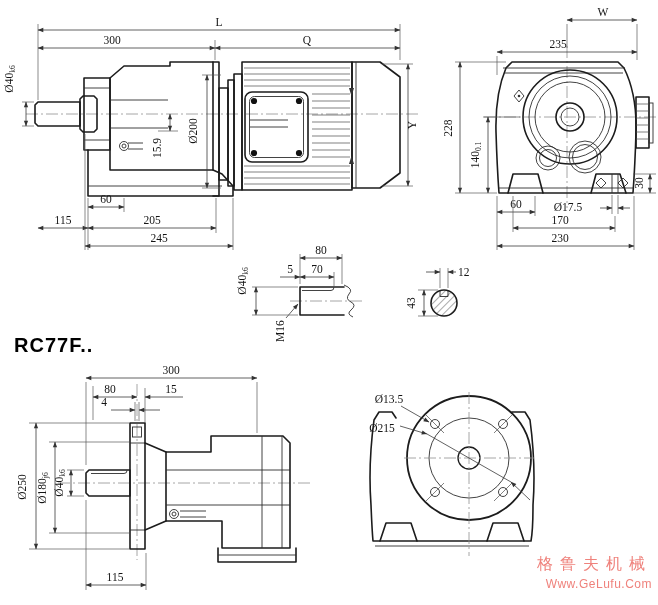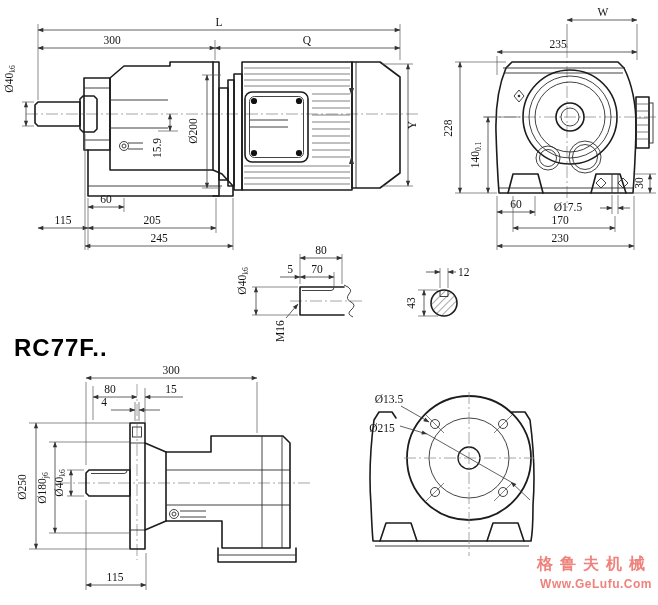--- a/index.html
+++ b/index.html
@@ -7,24 +7,24 @@
         font-family:"Liberation Sans",sans-serif}
   svg{position:absolute;left:0;top:0}
   svg text{font-family:"Liberation Serif",serif;font-size:11.5px;fill:#141414}
   .sub{font-size:7.5px}
   .obj{fill:none;stroke:#1c1c1c;stroke-width:1.6;stroke-linejoin:round;stroke-linecap:round}
   .o2{fill:none;stroke:#2e2e2e;stroke-width:.9}
   .rib{stroke:#4a4a4a;stroke-width:.7}
   .dim{stroke:#3a3a3a;stroke-width:.8;fill:none}
   .ext{stroke:#5a5a5a;stroke-width:.7;fill:none}
   .cl{stroke:#8f8f8f;stroke-width:.8;stroke-dasharray:12 3 2 3;fill:none}
-  #model-title{position:absolute;left:14px;top:334px;font-size:24px;font-weight:bold;
+  #model-title{position:absolute;left:14px;top:334px;font-size:20px;font-weight:bold;
         letter-spacing:1px;color:#000}
   #watermark{position:absolute;right:6px;top:554px;text-align:right;line-height:20px;
-        color:#ef827c;font-weight:bold}
+        color:#ef827c;font-weight:normal}
   #watermark .wm-cn{font-size:16px;letter-spacing:7px;font-family:"Liberation Serif",serif}
   #watermark .wm-url{font-size:12px;letter-spacing:.5px}
 </style>
 </head>
 <body>
 
 <div id="page">
 <svg width="658" height="605" viewBox="0 0 658 605">
   <defs>
     <marker id="arr" viewBox="0 0 10 10" refX="9.5" refY="5" markerWidth="11" markerHeight="7" orient="auto-start-reverse">

